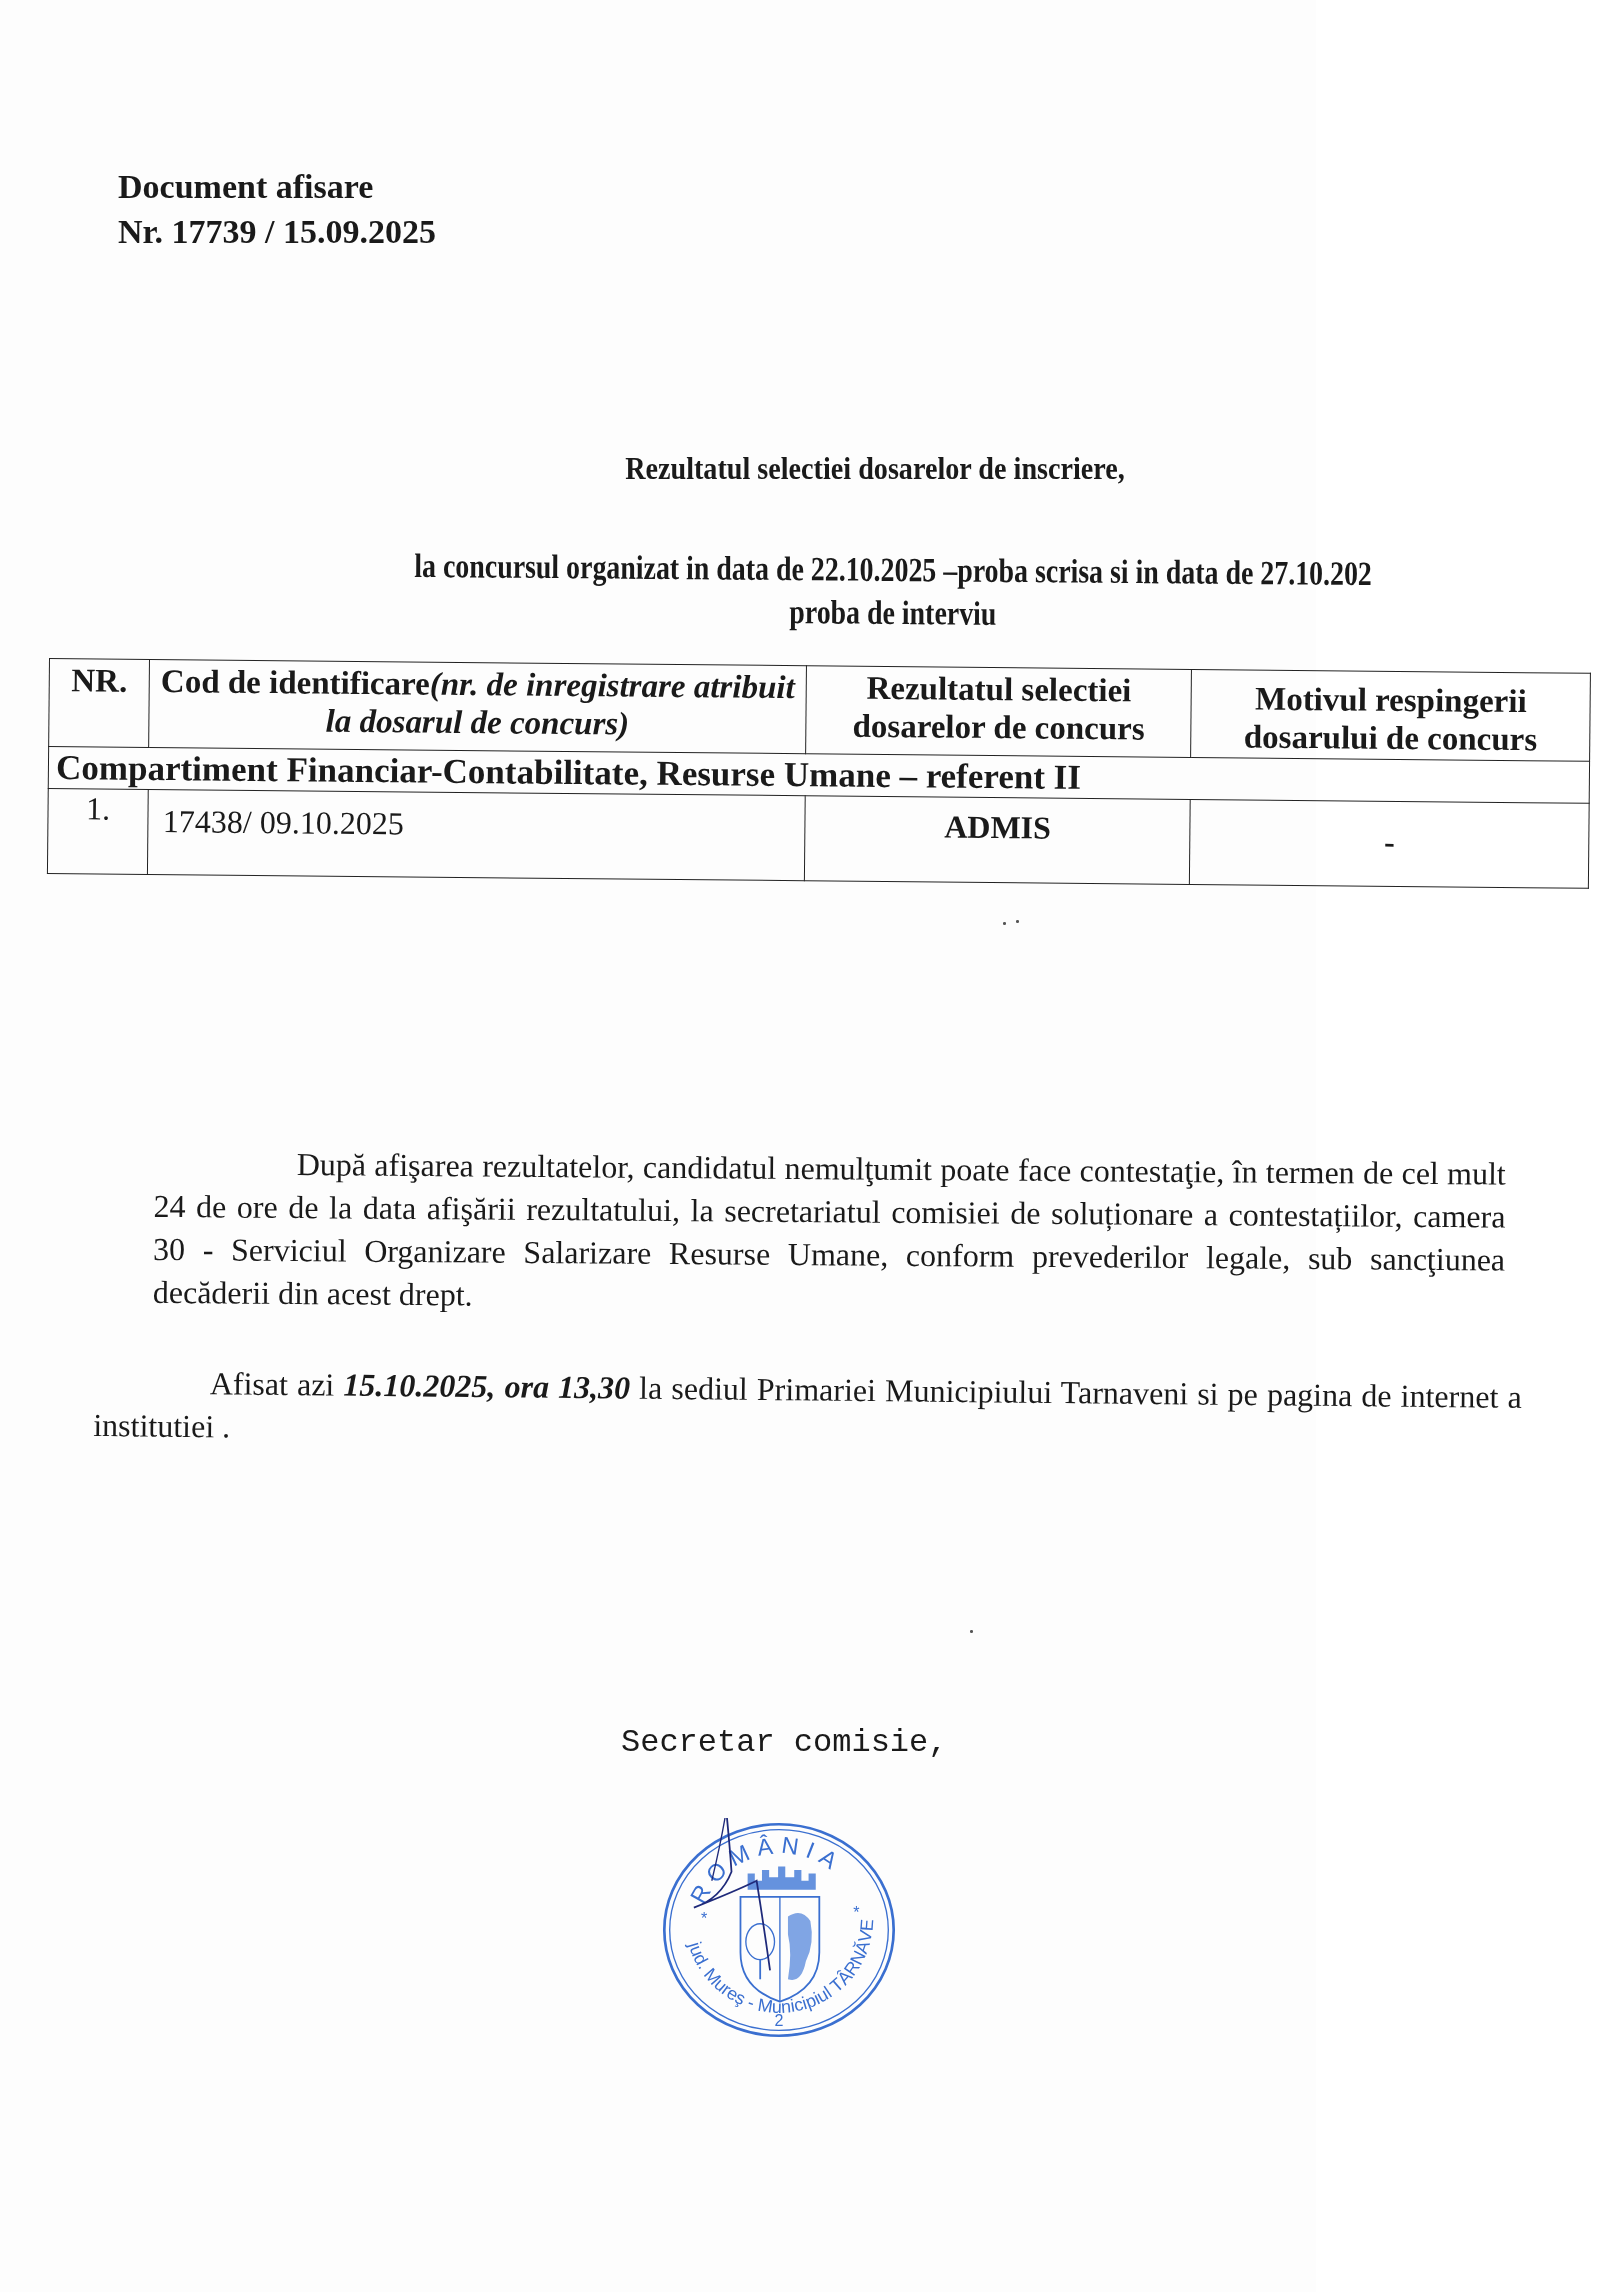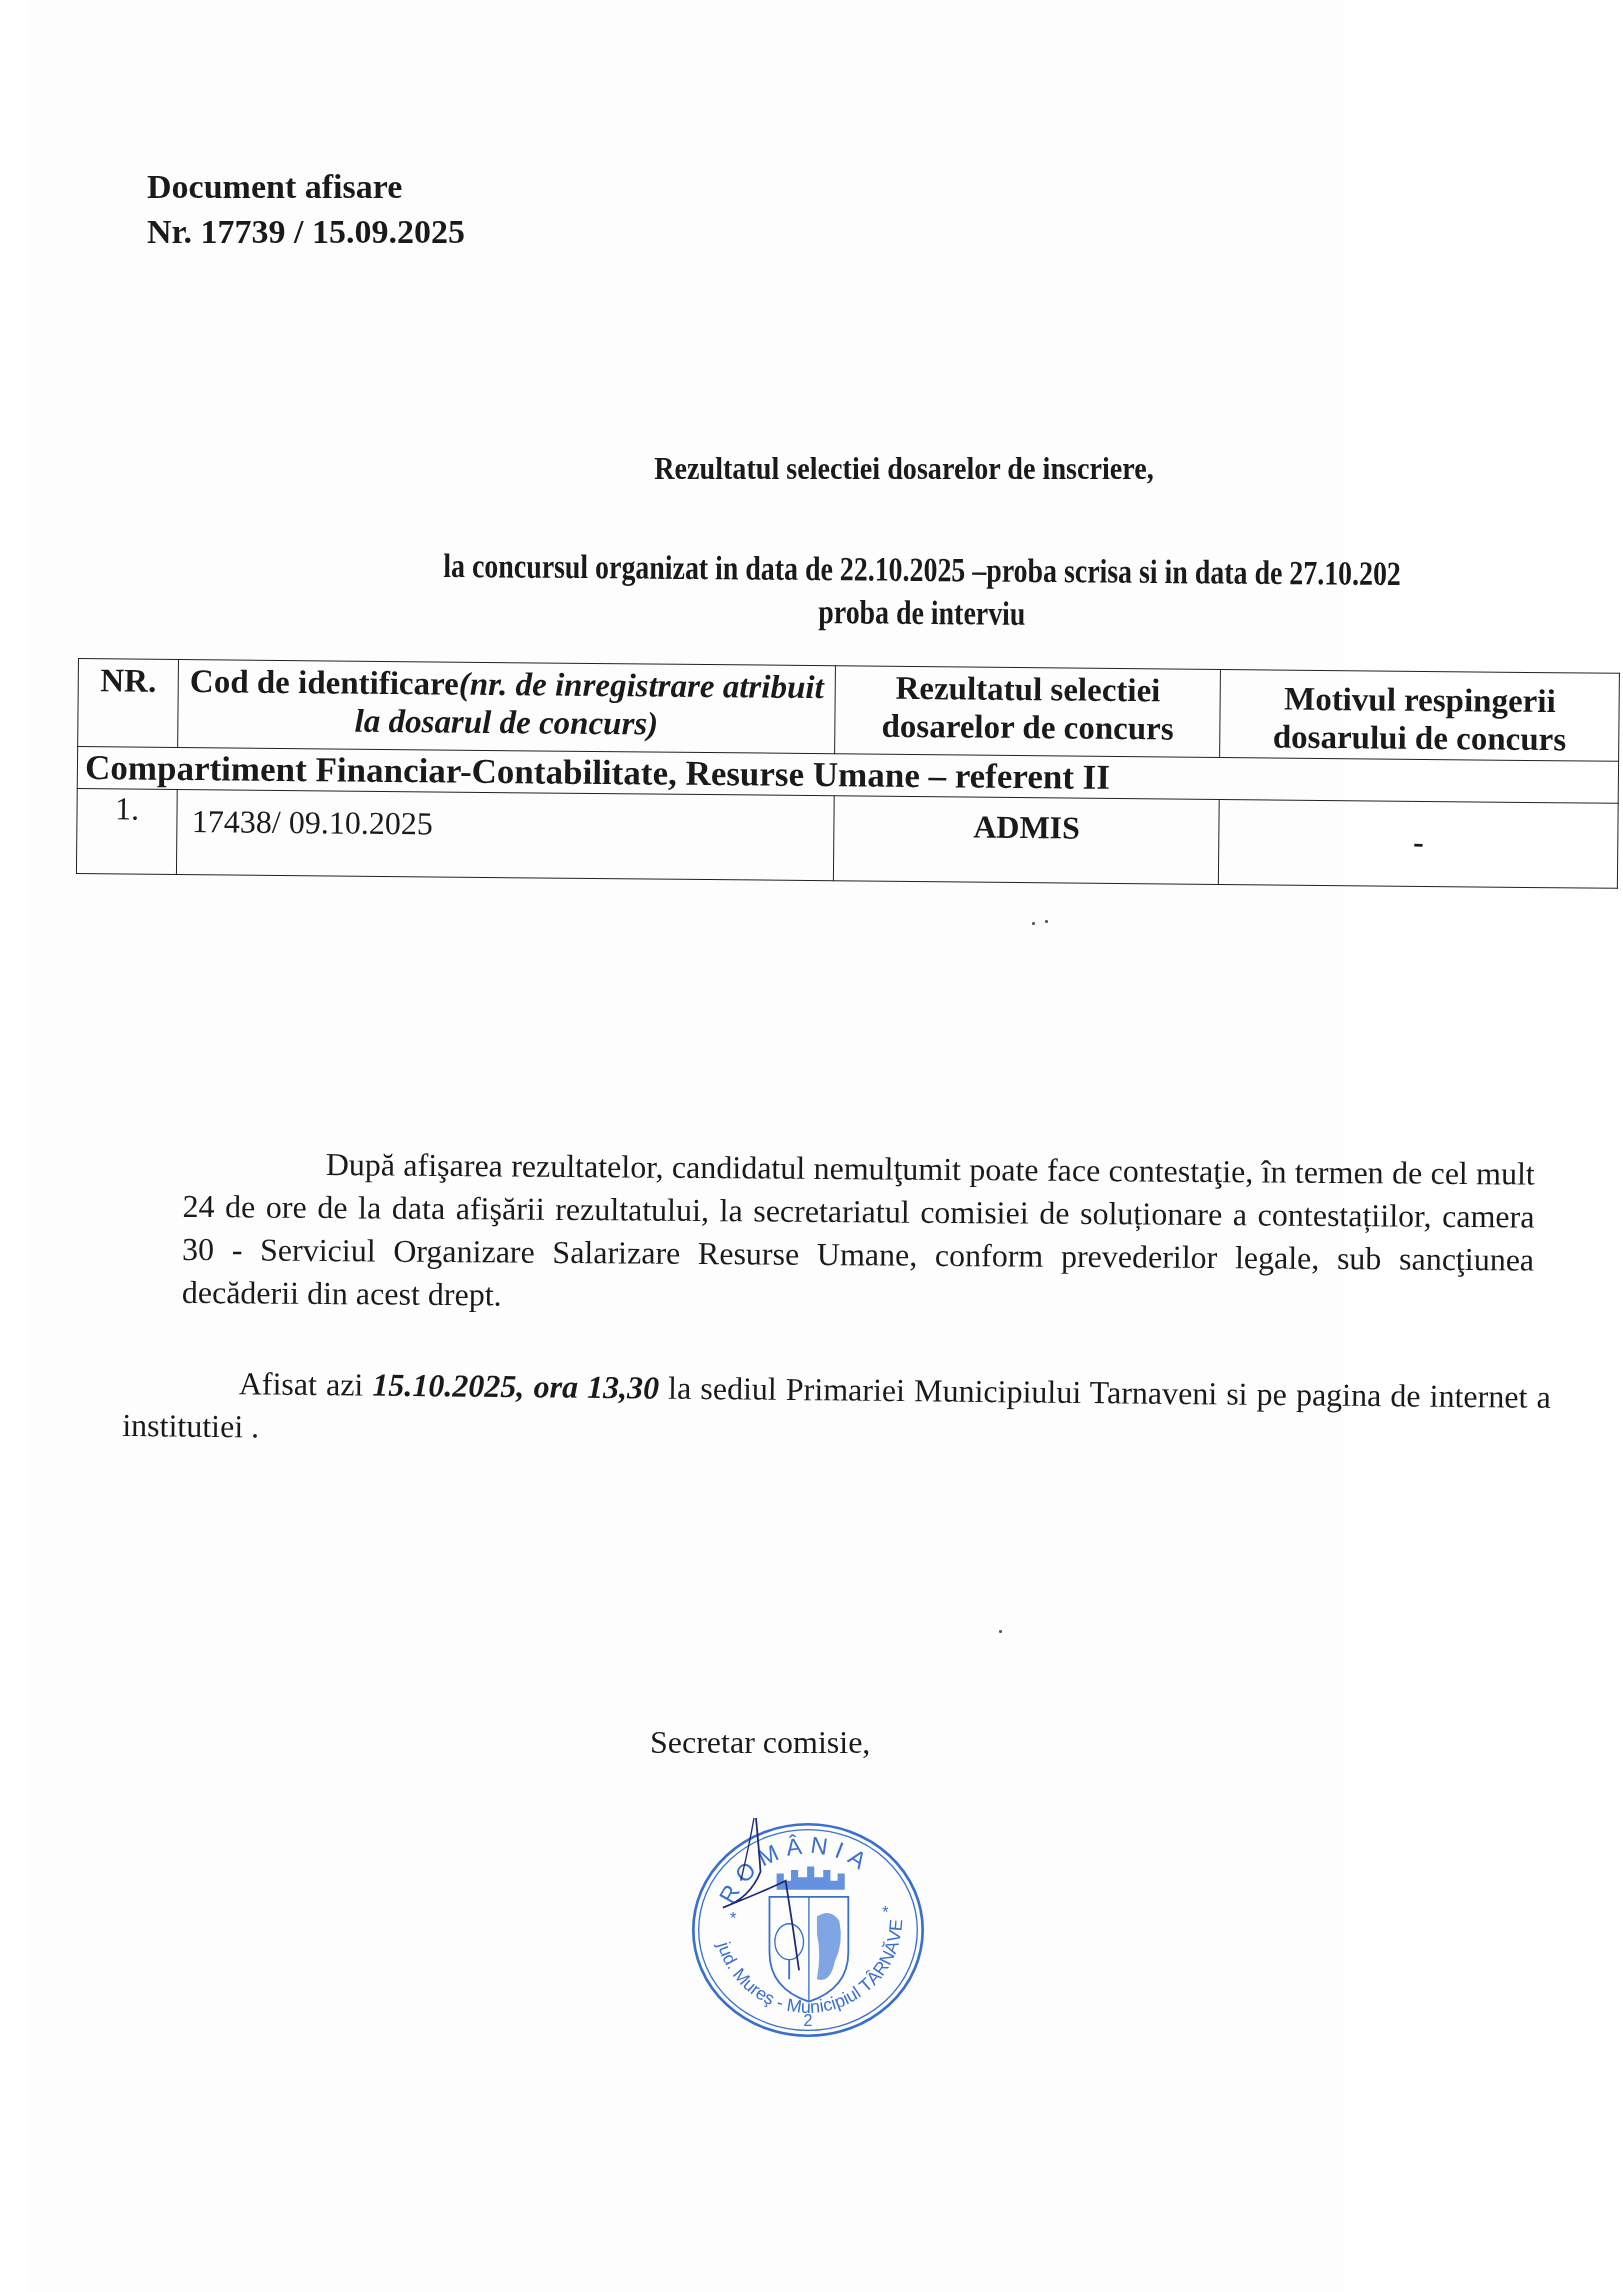--- a/index.html
+++ b/index.html
@@ -14,21 +14,20 @@
       overflow: hidden;
       font-family: "Liberation Serif", "DejaVu Serif", serif;
       color: #1a1a1a;
     }
     .page {
       position: absolute;
       left: 0; top: 0;
       width: 1316px;
       height: 2293px;
       background: #fdfdfd;
-      margin-left: 29px;
     }
     .doc-header {
       position: absolute;
       left: 118px;
       top: 164px;
       font-weight: bold;
       font-size: 34px;
       line-height: 45px;
     }
     .doc-title {
@@ -133,21 +132,21 @@
     }
     .para-2 .bi {
       font-weight: bold;
       font-style: italic;
     }
     .signature-label {
       position: absolute;
       left: 621px;
       top: 1724px;
       font-size: 32px;
-      font-family: Liberation Serif, serif;
+      font-family: Liberation Mono, monospace;
     }
     .stamp {
       position: absolute;
       left: 658px;
       top: 1818px;
       width: 242px;
       height: 224px;
     }
     .speck {
       position: absolute;

